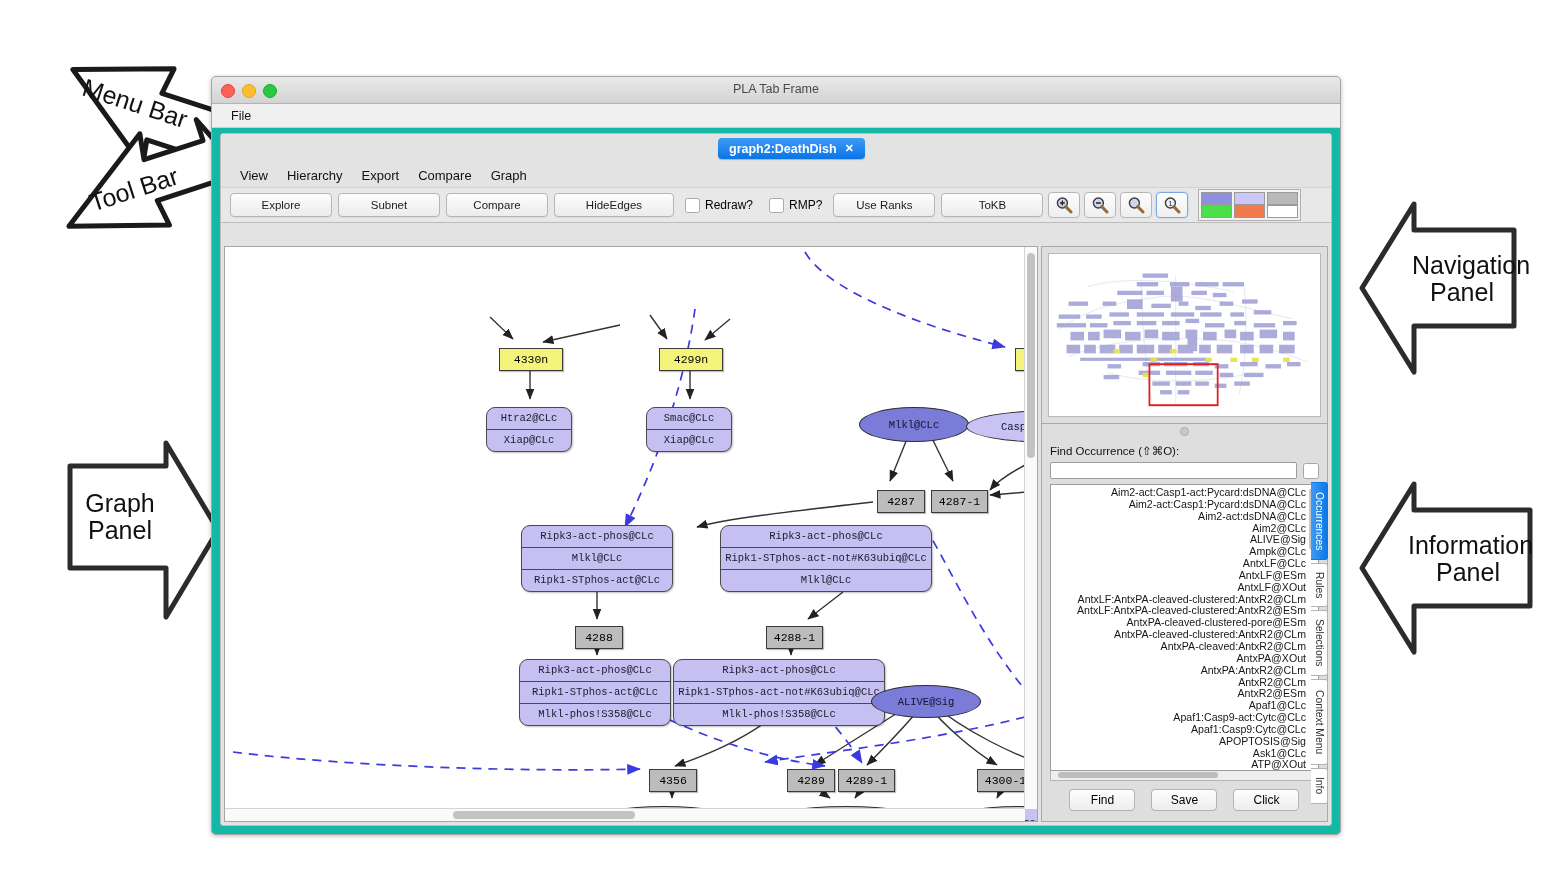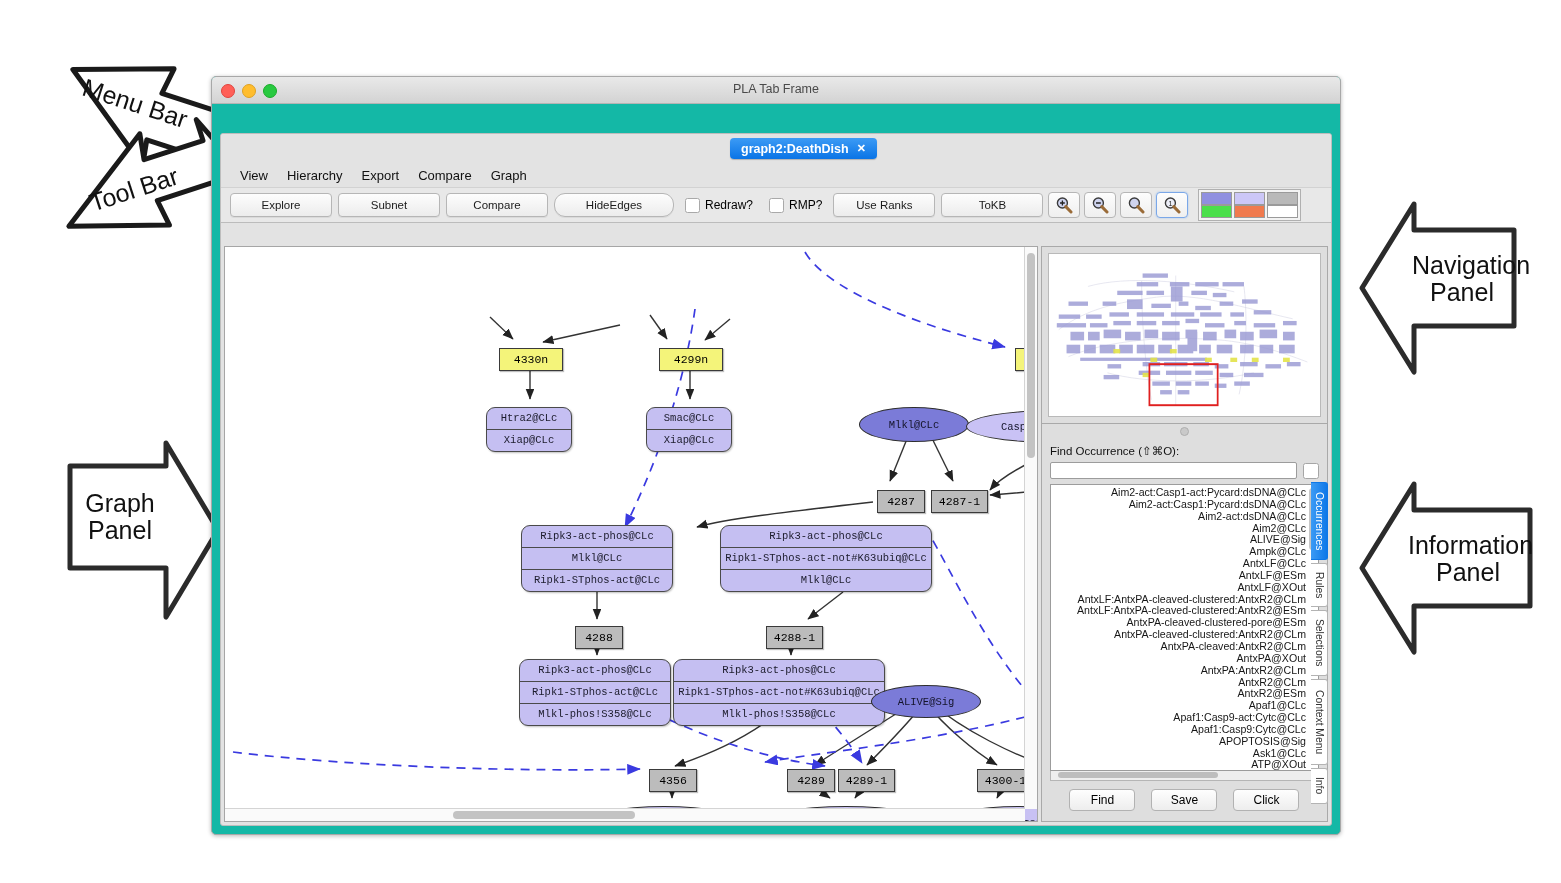--- a/index.html
+++ b/index.html
@@ -30,36 +30,36 @@
       display:flex;align-items:center;padding-left:12px;font-size:12.5px;color:#111;}
   #menubar .mi{padding:0 7px;cursor:default;}
 
   #innerframe{position:absolute;left:8px;top:56px;right:8px;bottom:8px;
       background:#e3e3e3;border:1px solid #bdbdbd;border-radius:3px;overflow:hidden;}
 
   #tabstrip{height:30px;background:#e3e3e3;position:relative;}
   #tab-active{position:absolute;left:497px;top:4px;height:21px;padding:0 11px;
       display:flex;align-items:center;gap:8px;border-radius:4px;
       background:linear-gradient(#3c9bf5,#0a74e6);color:#fff;font-size:12.5px;font-weight:bold;
-      box-shadow:0 1px 1px rgba(0,0,0,.22);margin-left:12px;}
+      box-shadow:0 1px 1px rgba(0,0,0,.22);}
   #tab-active .tabx{font-size:11px;font-weight:bold;}
 
   #subbar{height:23px;background:#e3e3e3;display:flex;align-items:center;
       padding-left:12px;font-size:13px;color:#111;gap:5px;}
   #subbar .mi{padding:0 7px;cursor:default;}
 
   #toolbar{height:34px;background:#e8e8e8;border-top:1px solid #d2d2d2;
       border-bottom:1px solid #bcbcbc;display:flex;align-items:center;
       padding:0 6px;gap:0;}
   .tbtn{height:22px;min-width:80px;padding:0 10px;margin:0 3px;
       background:linear-gradient(#fdfdfd,#ececec);border:1px solid #b6b6b6;
       border-radius:4px;font-size:11.5px;color:#1b1b1b;display:flex;
       align-items:center;justify-content:center;cursor:default;
       box-shadow:0 1px 0 rgba(0,0,0,.06);}
-  .tbtn.wide{min-width:98px;border-radius:11px;}
+  .tbtn.wide{min-width:98px;}
   .chkwrap{display:flex;align-items:center;gap:5px;margin:12px 8px;font-size:12px;}
   .chk{width:13px;height:13px;background:#fff;border:1px solid #a9a9a9;border-radius:2.5px;}
   .zbtn{width:30px;height:24px;margin:0 2px;background:linear-gradient(#fdfdfd,#efefef);
       border:1px solid #b6b6b6;border-radius:4px;display:flex;align-items:center;
       justify-content:center;cursor:default;}
   .zbtn.sel{border:1.5px solid #7aa7e8;box-shadow:0 0 2px #9cc0f0;}
   #swatches{display:flex;margin-left:8px;border:1px solid #b0b0b0;background:#f3f3f3;padding:2px;gap:2px;}
   .swcol{display:flex;flex-direction:column;width:31px;}
   .swcol div{height:11px;border:1px solid #9a9a9a;}
 
@@ -156,20 +156,23 @@
 
   <div id="titlebar">
     <div class="tl-dots">
       <div class="tl-dot dot-red"></div>
       <div class="tl-dot dot-yel"></div>
       <div class="tl-dot dot-grn"></div>
     </div>
     <div class="title">PLA Tab Frame</div>
   </div>
 
+  <div id="menubar">
+    <span class="mi">File</span>
+  </div>
 
   <div id="innerframe">
 
     <div id="tabstrip">
       <div id="tab-active">
         <span>graph2:DeathDish</span>
         <span class="tabx">✕</span>
       </div>
     </div>
 

